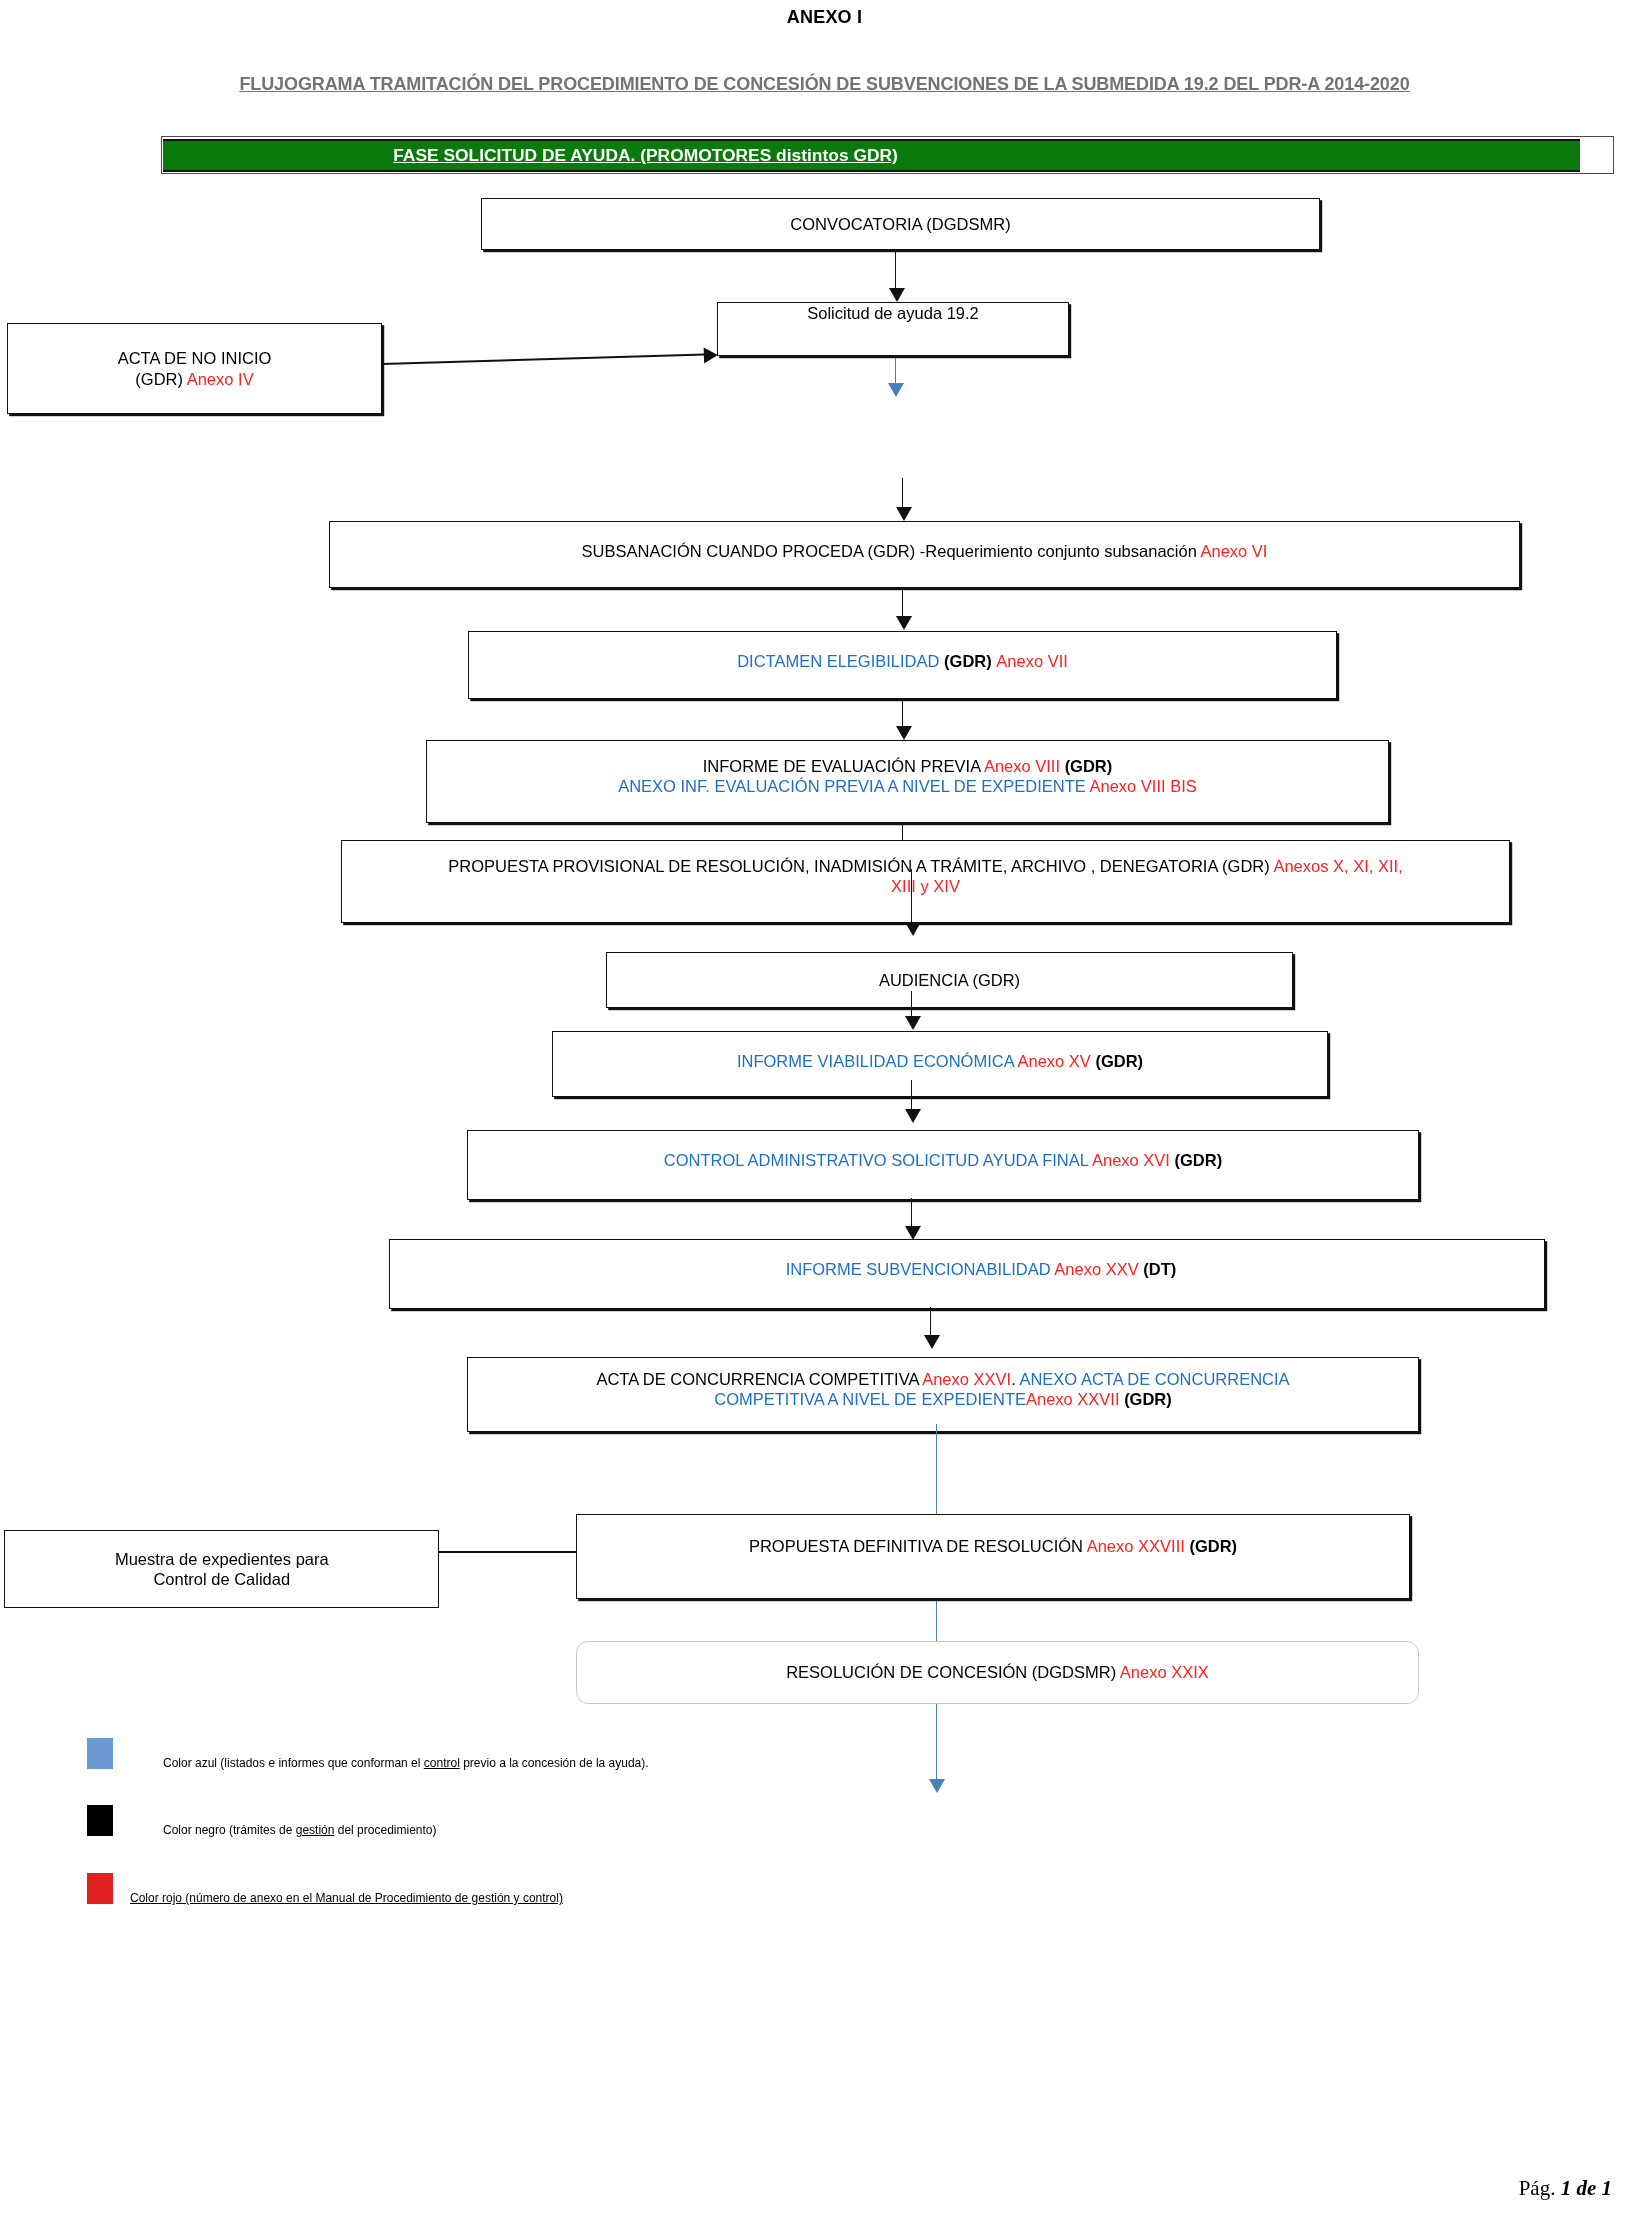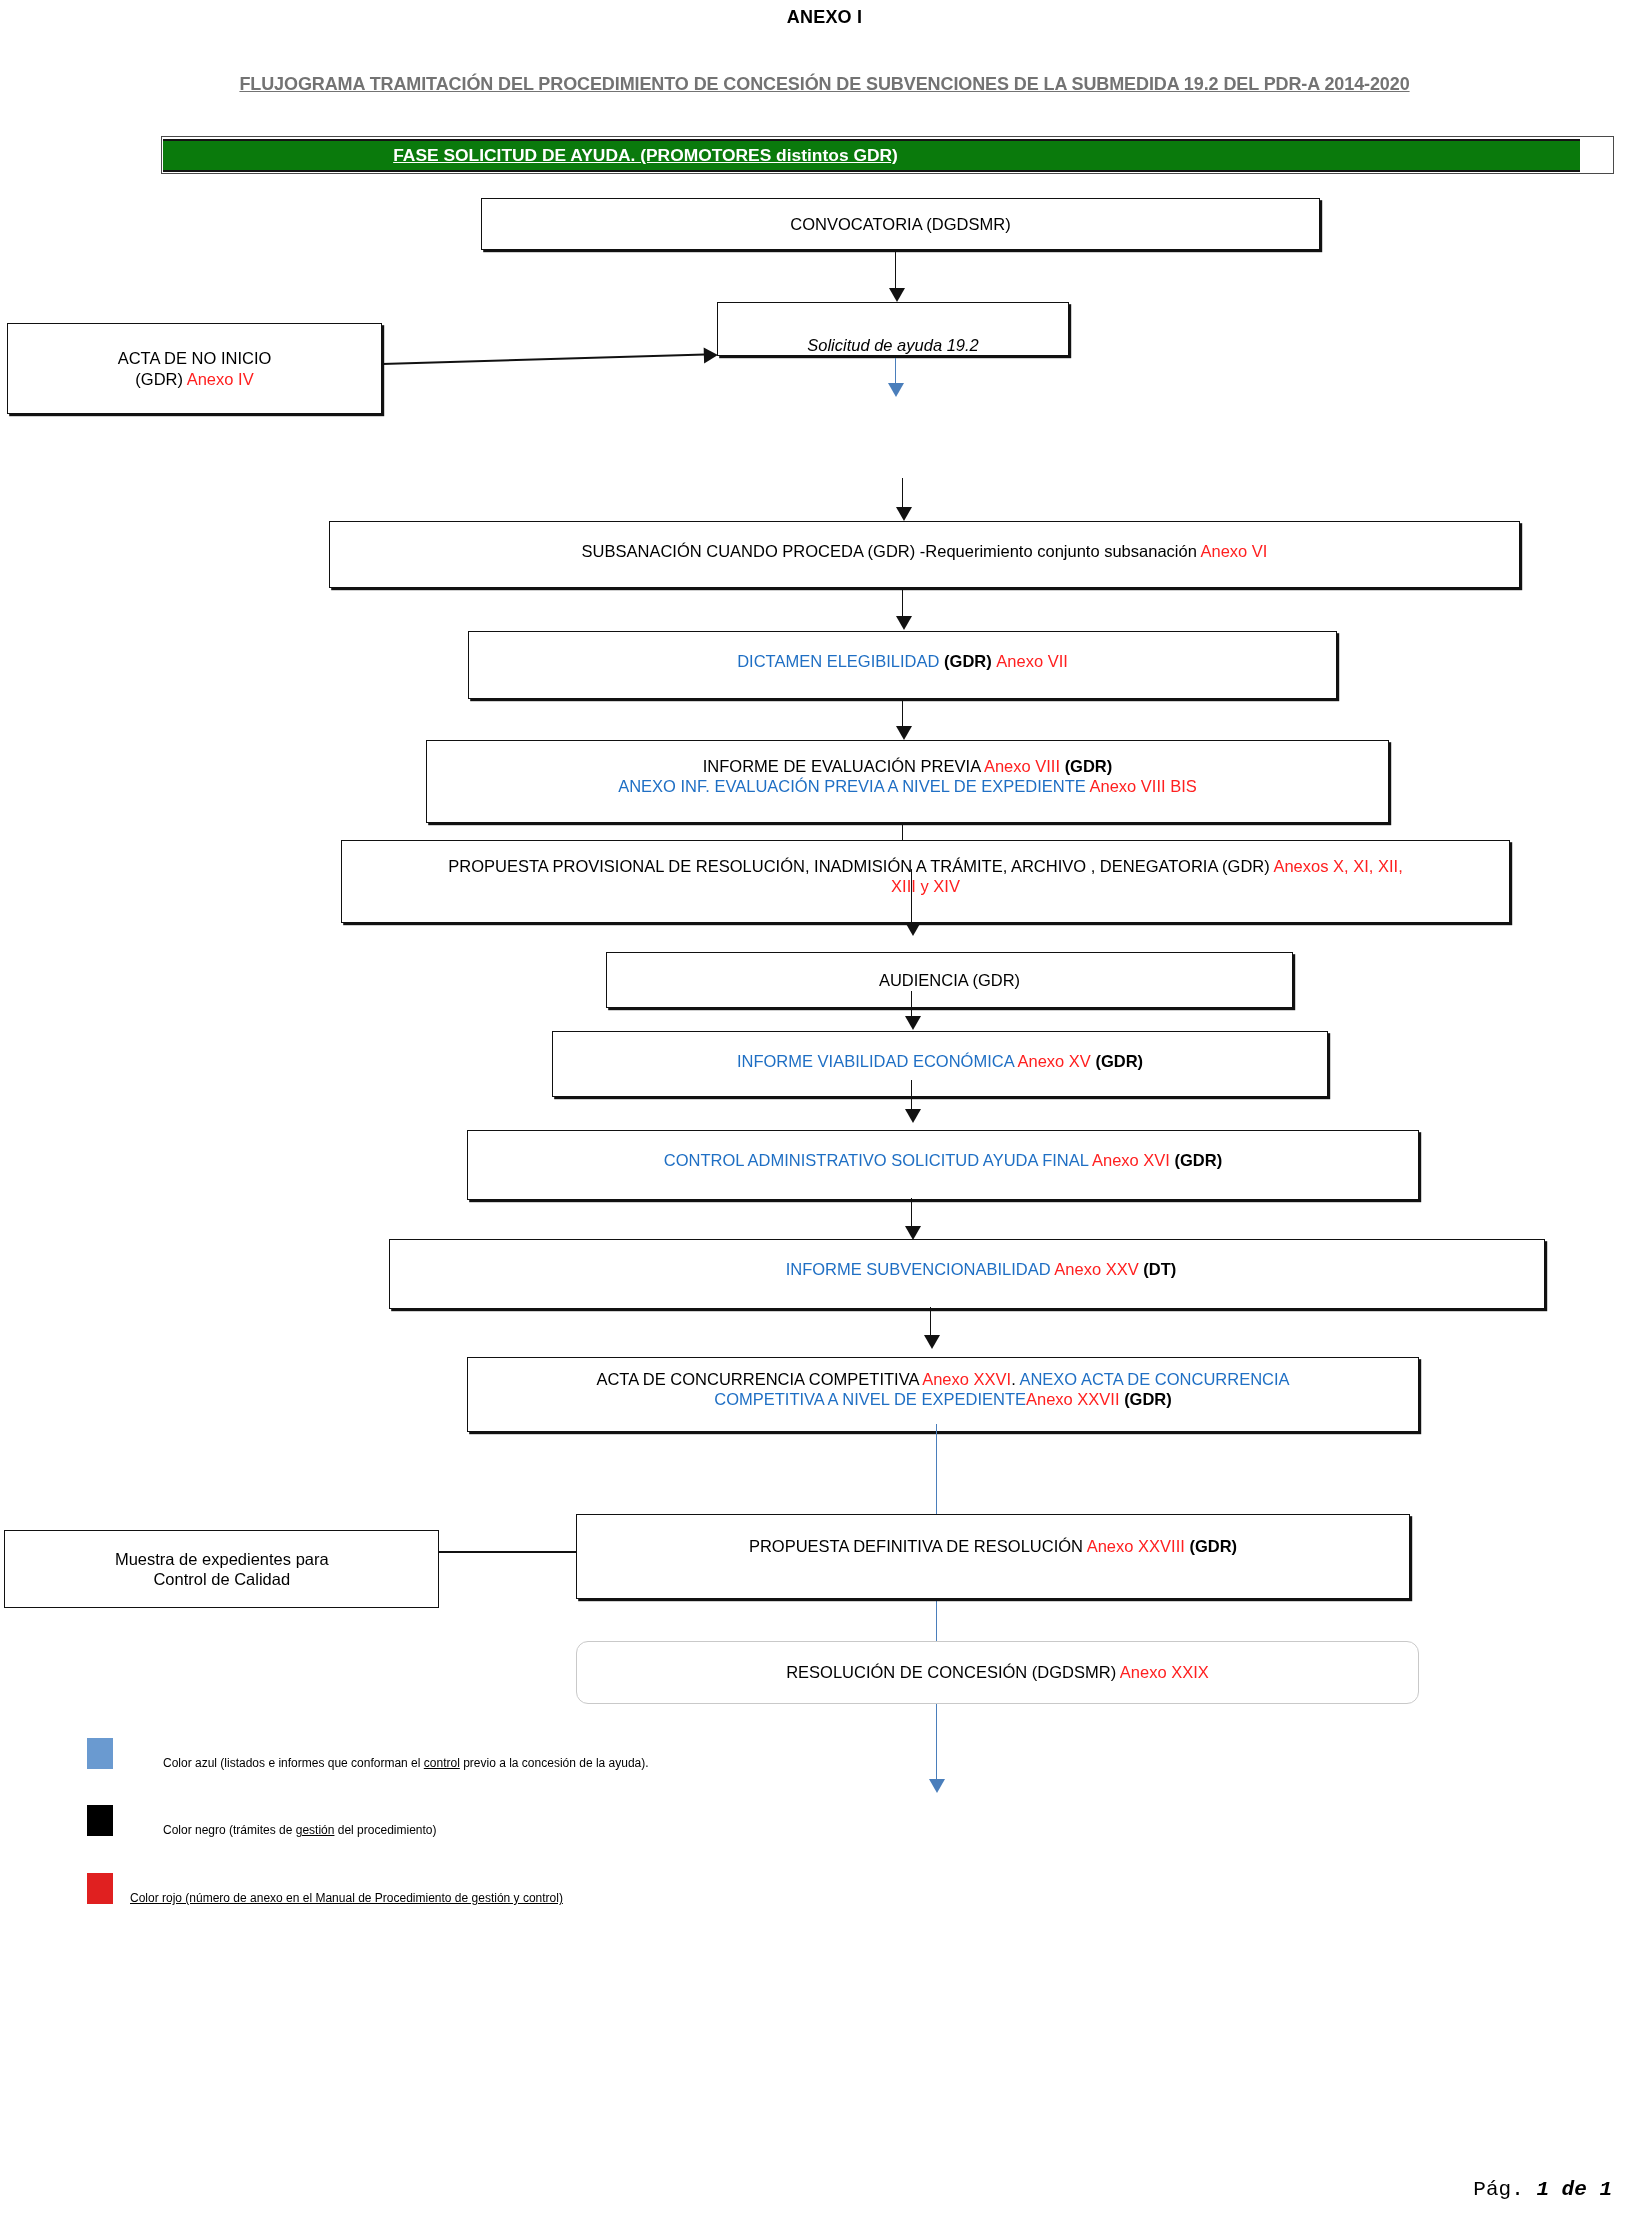--- a/index.html
+++ b/index.html
@@ -156,21 +156,21 @@
     white-space:nowrap;
   }
   .legend-txt u{text-decoration:underline;}
   .legend-txt.underlined{text-decoration:underline;}
 
   
   .footer{
     position:absolute;
     right:37px;
     bottom:24px;
-    font-family:Liberation Mono, monospace;
+    font-family:Liberation Serif, serif;
     font-size:21px;
     margin-left:36px;
   }
   .footer .num{font-weight:bold;font-style:italic;}
 </style>
 </head>
 <body>
 
 <div id="page">
 
@@ -190,21 +190,21 @@
 
   <div class="pbox" style="left:7px; top:323px; width:375px; height:91px; justify-content:center;">
     <div class="line">ACTA DE NO INICIO</div>
     <div class="line">
       <span class="tx-black">(GDR) </span><span class="tx-red">Anexo IV</span>
     </div>
   </div>
 
   <div class="arrow-h" style="left:382px; top:363px; width:323px; transform:rotate(-1.7deg); transform-origin:left center;"></div>
 
-  <div class="pbox" style="left:717px; top:302px; width:352px; height:54px; justify-content:flex-end;font-style:italic;">
+  <div class="pbox" style="left:717px; top:302px; width:352px; height:54px; justify-content:flex-start;">
     <div class="line">Solicitud de ayuda 19.2</div>
   </div>
 
   <div class="arrow-v blue thin" style="left:895px; top:358px; height:26px;"></div>
 
 
   <div class="arrow-v" style="left:902px; top:478px; height:29.5px;"></div>
 
   <div class="pbox" style="left:329px; top:521px; width:1191px; height:67px; padding-top:19px;">
     <div class="line">

